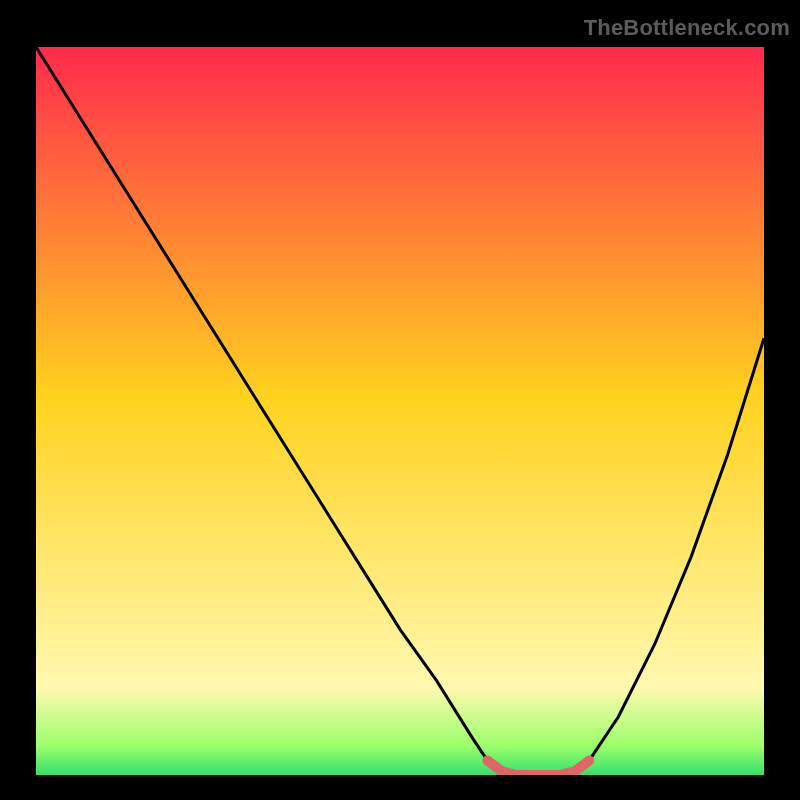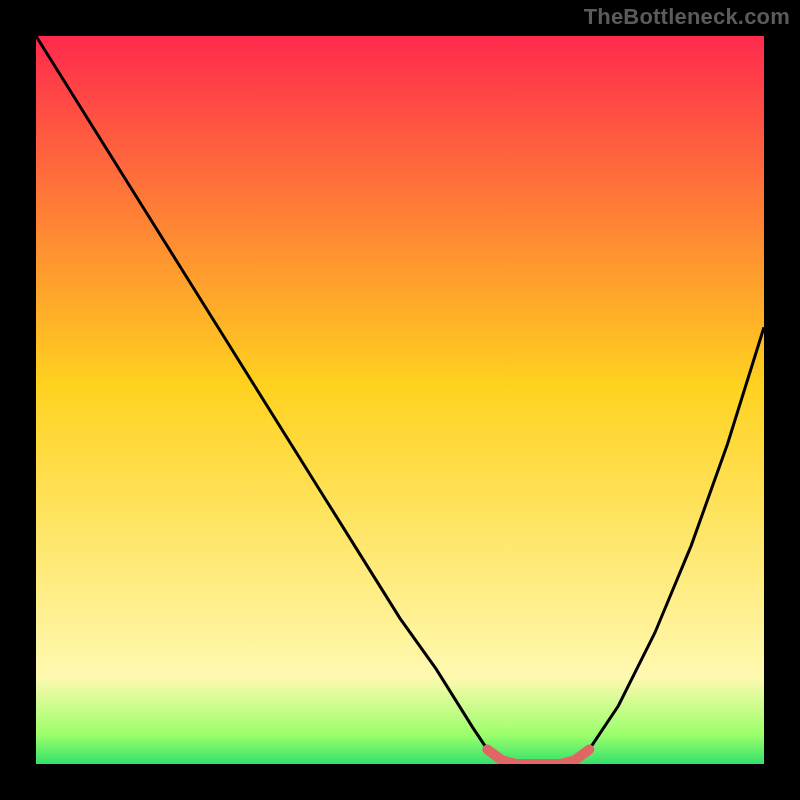--- a/index.html
+++ b/index.html
@@ -8,20 +8,21 @@
     width: 800px;
     height: 800px;
     background: #000;
     font-family: Arial, Helvetica, sans-serif;
     overflow: hidden;
   }
   .stage {
     position: relative;
     width: 800px;
     height: 584px;
+    margin-top: 11px;
   }
   .watermark {
     position: absolute;
     top: 4px;
     right: 10px;
     color: #5b5b5b;
     font-size: 22px;
     font-weight: 600;
     letter-spacing: 0.2px;
     user-select: none;

